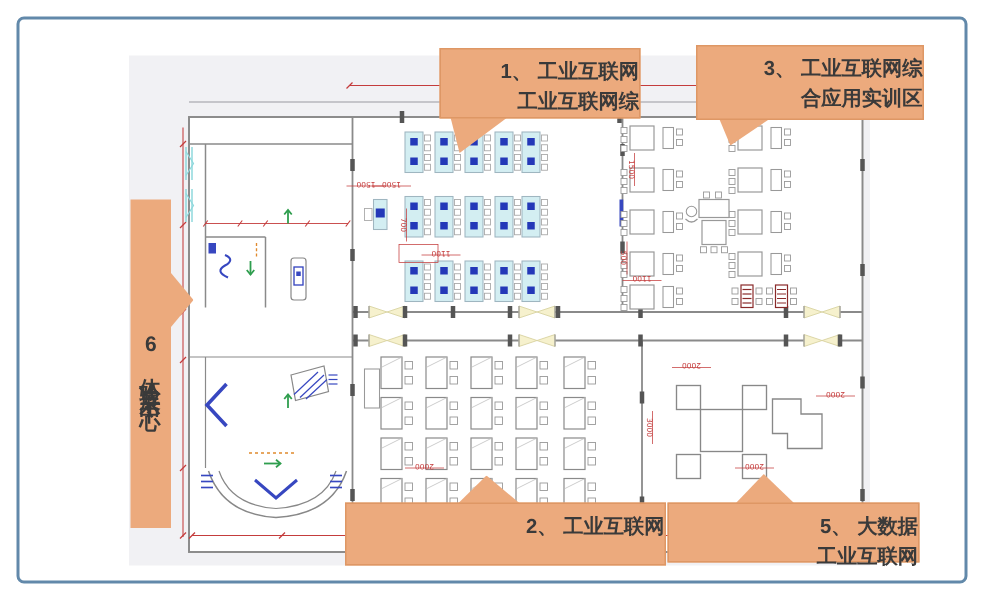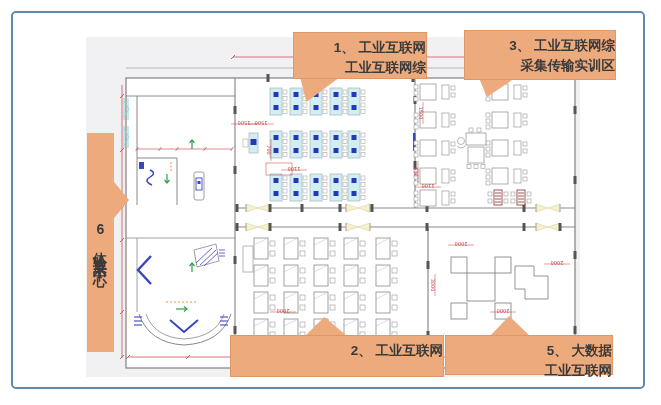--- a/index.html
+++ b/index.html
@@ -490,21 +490,21 @@
   </svg>
 
 <div class="callout c1">
   <div>1、 工业互联网</div>
   <div>工业互联网综</div>
 </div>
 <div class="tail t1"></div>
 
 <div class="callout c3">
   <div>3、 工业互联网综</div>
-  <div>采集传输实训区</div>
+  <div>合应用实训区</div>
 </div>
 <div class="tail t3"></div>
 
 <div class="callout c2">
   <div>2、 工业互联网</div>
 </div>
 <div class="tail t2"></div>
 
 <div class="callout c5">
   <div>5、 大数据</div>

